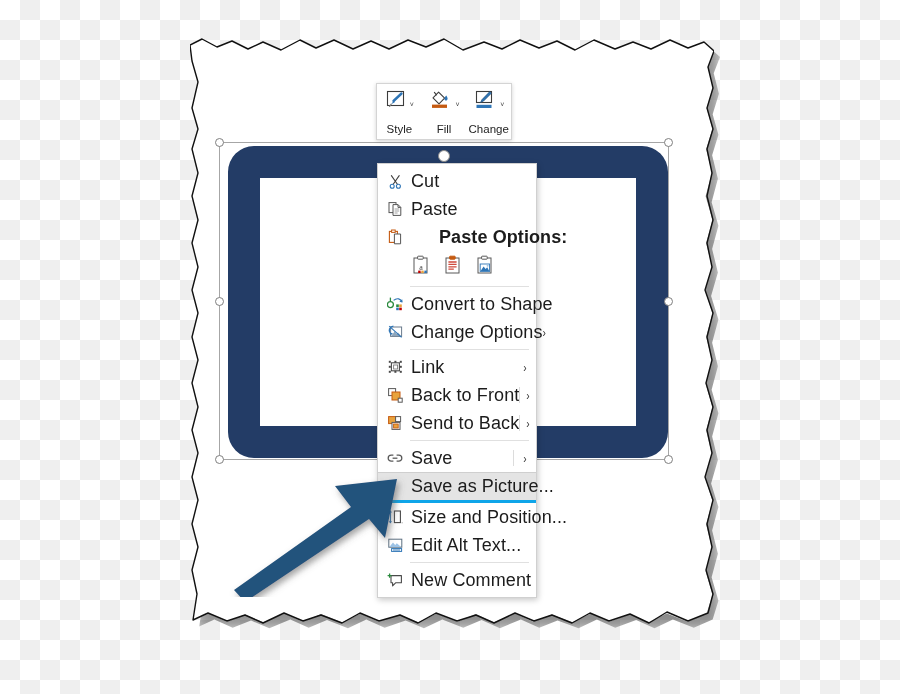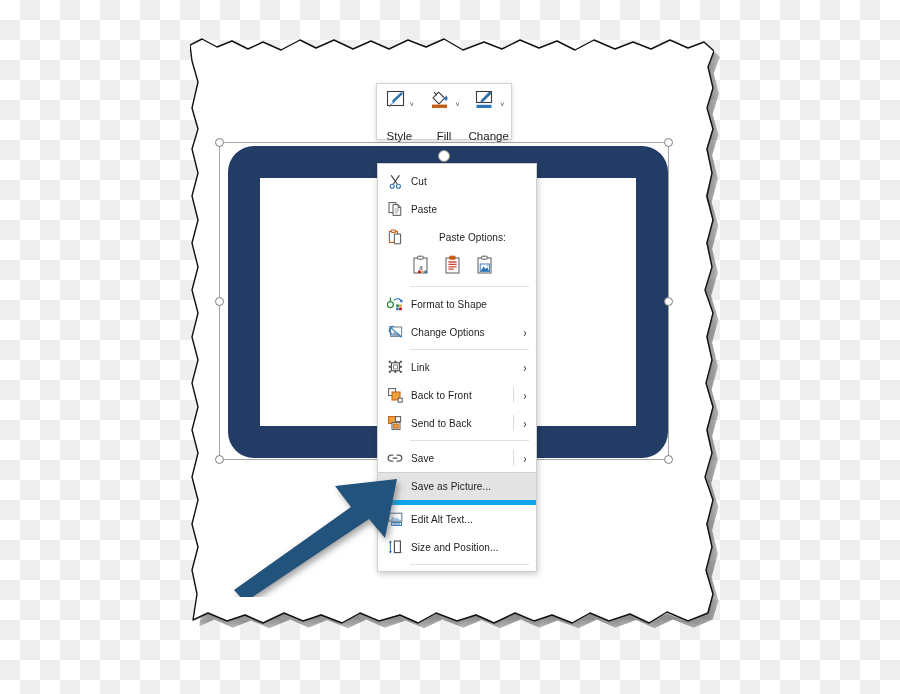--- a/index.html
+++ b/index.html
@@ -170,21 +170,21 @@
   .mt-caret {
     font-size: 7px;
     color: #444;
     margin-left: 1px;
     line-height: 1;
     transform: translateY(2px);
   }
   .mt-label {
     font-size: 11.5px;
     color: #232323;
-    margin-top: 15px;
+    margin-top: 8px;
     white-space: nowrap;
   }
 
   
   .ctx-menu {
     position: absolute;
     left: 377px;
     top: 163px;
     width: 160px;
     background: #ffffff;
@@ -199,38 +199,38 @@
     display: flex;
     align-items: center;
     height: 28px;
     padding: 0 5px 0 6px;
     position: relative;
     white-space: nowrap;
   }
   .ctx-item.highlight {
     background: #e4e4e4;
     border-top: 1px solid #cfcfcf;
-    border-bottom: 5px solid #0ea5e9;
+    border-bottom: 3px solid #0ea5e9;
     height: 27px;
   }
   .ctx-icon {
     width: 22px;
     min-width: 22px;
     height: 18px;
     display: flex;
     align-items: center;
     justify-content: center;
     margin-right: 5px;
   }
   .ctx-label {
     flex: 1;
-    font-size: 10px;
+    font-size: 18px;
     letter-spacing: .1px;
   }
-  .ctx-label.bold { font-weight: normal; padding-left: 28px; }
+  .ctx-label.bold { font-weight: bold; padding-left: 28px; }
   .ctx-sep {
     height: 1px;
     background: #e0e0e0;
     margin: 3px 7px 3px 32px;
   }
   .ctx-arrow {
     font-size: 10px;
     color: #333;
     width: 12px;
     text-align: center;
@@ -412,21 +412,21 @@
           <circle cx="3.4" cy="8.6" r="3" fill="none" stroke="#2b8a3e" stroke-width="1.3"></circle>
           <path d="M3.4 5.6 v-4" stroke="#2b8a3e" stroke-width="1.3"></path>
           <path d="M6.6 4.4 c3.4 -3 7.4 -1.6 8.2 1.6" fill="none" stroke="#2e75b6" stroke-width="1.2"></path>
           <path d="M15.2 3.2 l.4 3.4 l-3.2 -.8 z" fill="#2e75b6"></path>
           <rect x="9.2" y="8.4" width="2.6" height="2.6" fill="#2b8a3e"></rect>
           <rect x="12.2" y="8.4" width="2.6" height="2.6" fill="#e8a33d"></rect>
           <rect x="9.2" y="11.6" width="2.6" height="2.6" fill="#2e75b6"></rect>
           <rect x="12.2" y="11.6" width="2.6" height="2.6" fill="#c00000"></rect>
         </svg>
       </span>
-      <span class="ctx-label"><span>Format to Shape</span></span>
+      <span class="ctx-label"><span>Convert to Shape</span></span>
     </div>
 
     <div class="ctx-item">
       <span class="ctx-icon">
         <svg width="17" height="16" viewBox="0 0 17 16">
           <rect x="3.6" y="3" width="11" height="9.4" fill="#ffffff" stroke="#6a7b8c" stroke-width="1"></rect>
           <path d="M4.2 12 L7.6 7.6 L9.6 10 L11 8.4 L14 12 Z" fill="#8fa6bb"></path>
           <path d="M6.4 2.2 c-4 .6 -5.4 4.6 -3 7.2" fill="none" stroke="#2e75b6" stroke-width="1.3"></path>
           <path d="M3 8.4 l.6 2.8 l2.4 -1.6 z" fill="#2e75b6"></path>
           <path d="M2.2 2.2 L14.6 13.4" stroke="#2e75b6" stroke-width="1.1"></path>
@@ -502,45 +502,54 @@
     </div>
 
     <div class="ctx-item highlight">
       <span class="ctx-icon"></span>
       <span class="ctx-label"><span>Save as Picture...</span></span>
     </div>
 
     <div class="ctx-item">
       <span class="ctx-icon">
         <svg width="17" height="16" viewBox="0 0 17 16">
-          <rect x="1.8" y="2.2" width="13" height="8" fill="#ffffff" stroke="#5c6f80" stroke-width="1"></rect>
-          <path d="M2.4 10 L6 5.4 L8.2 8 L9.8 6.2 L14.2 10 Z" fill="#9dc3e6"></path>
-          <rect x="4.6" y="11.6" width="10" height="2.8" fill="#ffffff" stroke="#2e75b6" stroke-width="1"></rect>
-          <path d="M6 13 h7" stroke="#2e75b6" stroke-width=".9"></path>
-        </svg>
-      </span>
-      <span class="ctx-label"><span>Edit Alt Text...</span></span>
-    </div>
-
-    <div class="ctx-item">
-      <span class="ctx-icon">
-        <svg width="17" height="16" viewBox="0 0 17 16">
           <path d="M3.4 2 v11.6" stroke="#2e75b6" stroke-width="1.1"></path>
           <path d="M3.4 1.2 l-1.6 2.2 h3.2 z" fill="#2e75b6"></path>
           <path d="M3.4 14.4 l-1.6 -2.2 h3.2 z" fill="#2e75b6"></path>
           <rect x="7.4" y="2" width="6" height="11.6" fill="#ffffff" stroke="#4a4a4a" stroke-width="1.1"></rect>
           <path d="M14.8 13.8 h.6" stroke="#4a4a4a" stroke-width="1"></path>
         </svg>
       </span>
       <span class="ctx-label"><span>Size and Position...</span></span>
     </div>
 
+    <div class="ctx-item">
+      <span class="ctx-icon">
+        <svg width="17" height="16" viewBox="0 0 17 16">
+          <rect x="1.8" y="2.2" width="13" height="8" fill="#ffffff" stroke="#5c6f80" stroke-width="1"></rect>
+          <path d="M2.4 10 L6 5.4 L8.2 8 L9.8 6.2 L14.2 10 Z" fill="#9dc3e6"></path>
+          <rect x="4.6" y="11.6" width="10" height="2.8" fill="#ffffff" stroke="#2e75b6" stroke-width="1"></rect>
+          <path d="M6 13 h7" stroke="#2e75b6" stroke-width=".9"></path>
+        </svg>
+      </span>
+      <span class="ctx-label"><span>Edit Alt Text...</span></span>
+    </div>
+
 
     <div class="ctx-sep"></div>
 
+    <div class="ctx-item">
+      <span class="ctx-icon">
+        <svg width="17" height="16" viewBox="0 0 17 16">
+          <path d="M4 3.6 h10.4 v7.2 H8.6 l-3 3 v-3 H4 z" fill="#ffffff" stroke="#4a4a4a" stroke-width="1.1" stroke-linejoin="round"></path>
+          <path d="M2.6 1.4 v4.4 M.6 3.6 h4" stroke="#2b8a3e" stroke-width="1.3"></path>
+        </svg>
+      </span>
+      <span class="ctx-label"><span>New Comment</span></span>
+    </div>
 
   </div>
 
   <div class="callout-arrow">
     <svg width="185" height="135" viewBox="0 0 185 135">
       <defs>
         <filter id="arrowshadow" x="-25%" y="-25%" width="160%" height="160%">
           <feDropShadow dx="2.5" dy="3.5" stdDeviation="3" flood-color="#5a5a5a" flood-opacity=".55"></feDropShadow>
         </filter>
       </defs>

